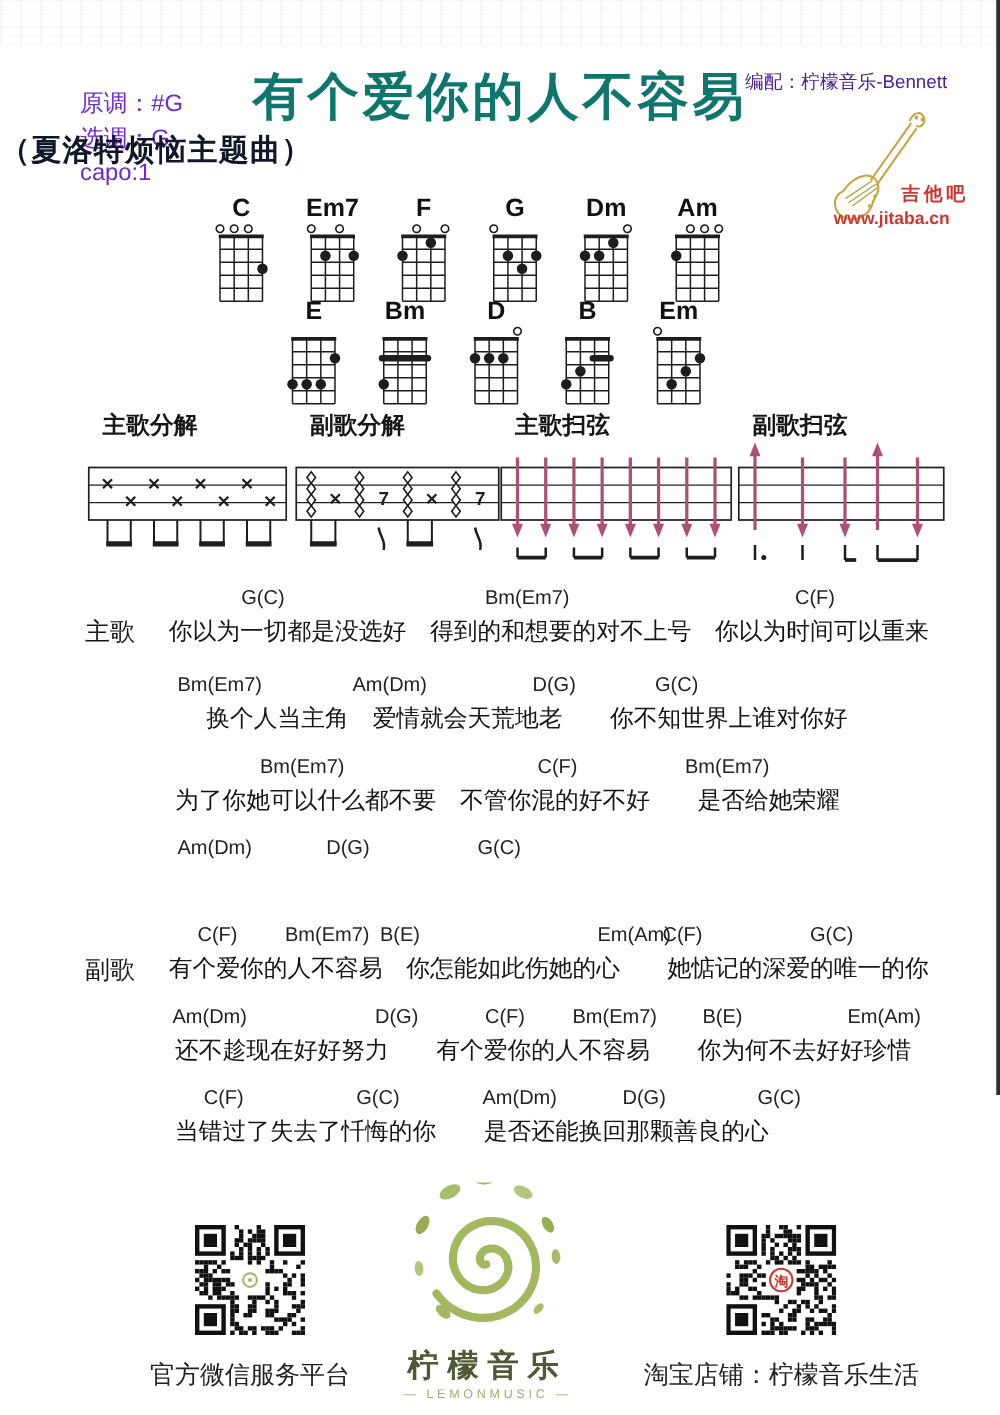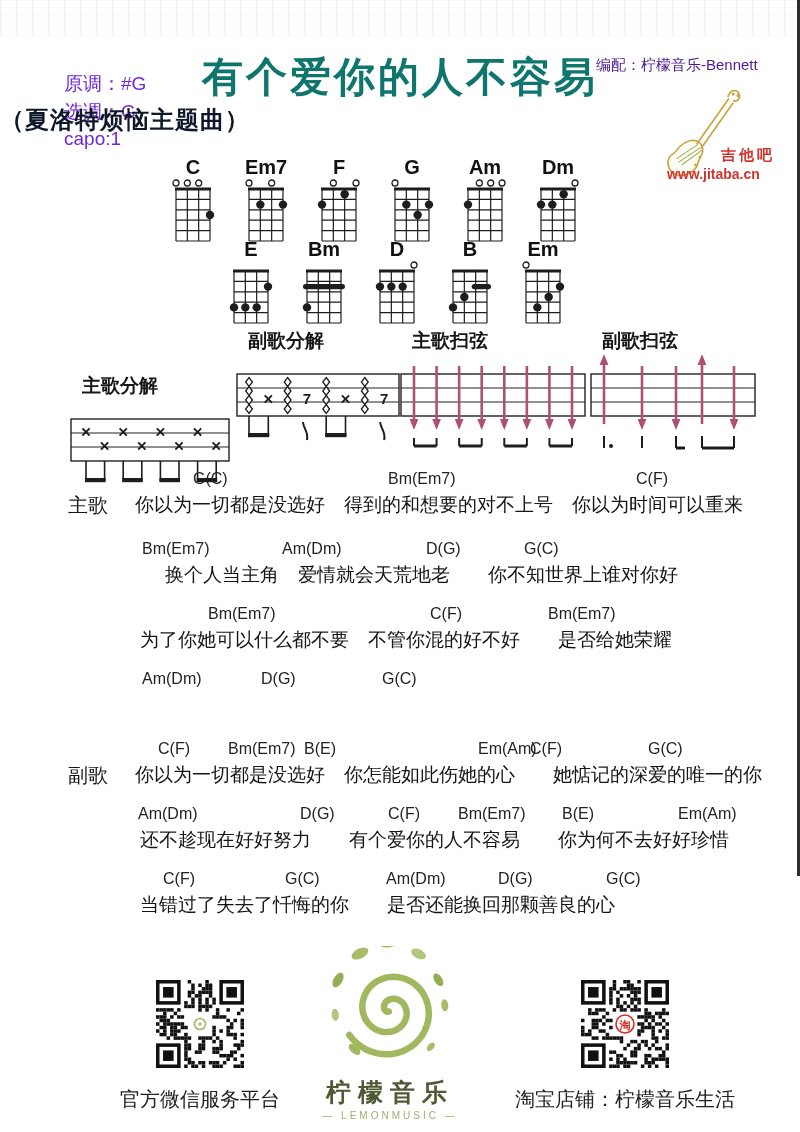--- a/index.html
+++ b/index.html
@@ -156,55 +156,55 @@
           <line x1="6" y1="11" x2="6" y2="63" stroke="#1d1d1d" stroke-width="1.2"></line>
           <line x1="17.33" y1="11" x2="17.33" y2="63" stroke="#1d1d1d" stroke-width="1.2"></line>
           <line x1="28.66" y1="11" x2="28.66" y2="63" stroke="#1d1d1d" stroke-width="1.2"></line>
           <line x1="39.99" y1="11" x2="39.99" y2="63" stroke="#1d1d1d" stroke-width="1.2"></line>
           <circle cx="17.33" cy="26.6" r="4.2" fill="#1d1d1d"></circle>
           <circle cx="28.66" cy="37" r="4.2" fill="#1d1d1d"></circle>
           <circle cx="39.99" cy="26.6" r="4.2" fill="#1d1d1d"></circle>
         </svg>
       </div>
       <div class="chord-cell">
+        <div class="chord-name">Dm</div>
+        <svg width="46" height="68" viewBox="0 0 46 68">
+          <circle cx="39.99" cy="5" r="3" fill="#fff" stroke="#1d1d1d" stroke-width="1.3"></circle>
+          <line x1="5" y1="11" x2="41" y2="11" stroke="#1d1d1d" stroke-width="3"></line>
+          <line x1="6" y1="21.4" x2="40" y2="21.4" stroke="#1d1d1d" stroke-width="1.2"></line>
+          <line x1="6" y1="31.8" x2="40" y2="31.8" stroke="#1d1d1d" stroke-width="1.2"></line>
+          <line x1="6" y1="42.2" x2="40" y2="42.2" stroke="#1d1d1d" stroke-width="1.2"></line>
+          <line x1="6" y1="52.6" x2="40" y2="52.6" stroke="#1d1d1d" stroke-width="1.2"></line>
+          <line x1="6" y1="63" x2="40" y2="63" stroke="#1d1d1d" stroke-width="1.2"></line>
+          <line x1="6" y1="11" x2="6" y2="63" stroke="#1d1d1d" stroke-width="1.2"></line>
+          <line x1="17.33" y1="11" x2="17.33" y2="63" stroke="#1d1d1d" stroke-width="1.2"></line>
+          <line x1="28.66" y1="11" x2="28.66" y2="63" stroke="#1d1d1d" stroke-width="1.2"></line>
+          <line x1="39.99" y1="11" x2="39.99" y2="63" stroke="#1d1d1d" stroke-width="1.2"></line>
+          <circle cx="6" cy="26.6" r="4.2" fill="#1d1d1d"></circle>
+          <circle cx="17.33" cy="26.6" r="4.2" fill="#1d1d1d"></circle>
+          <circle cx="28.66" cy="16.2" r="4.2" fill="#1d1d1d"></circle>
+        </svg>
+      </div>
+      <div class="chord-cell">
         <div class="chord-name">Am</div>
         <svg width="46" height="68" viewBox="0 0 46 68">
           <circle cx="17.33" cy="5" r="3" fill="#fff" stroke="#1d1d1d" stroke-width="1.3"></circle>
           <circle cx="28.66" cy="5" r="3" fill="#fff" stroke="#1d1d1d" stroke-width="1.3"></circle>
           <circle cx="39.99" cy="5" r="3" fill="#fff" stroke="#1d1d1d" stroke-width="1.3"></circle>
           <line x1="5" y1="11" x2="41" y2="11" stroke="#1d1d1d" stroke-width="3"></line>
           <line x1="6" y1="21.4" x2="40" y2="21.4" stroke="#1d1d1d" stroke-width="1.2"></line>
           <line x1="6" y1="31.8" x2="40" y2="31.8" stroke="#1d1d1d" stroke-width="1.2"></line>
           <line x1="6" y1="42.2" x2="40" y2="42.2" stroke="#1d1d1d" stroke-width="1.2"></line>
           <line x1="6" y1="52.6" x2="40" y2="52.6" stroke="#1d1d1d" stroke-width="1.2"></line>
           <line x1="6" y1="63" x2="40" y2="63" stroke="#1d1d1d" stroke-width="1.2"></line>
           <line x1="6" y1="11" x2="6" y2="63" stroke="#1d1d1d" stroke-width="1.2"></line>
           <line x1="17.33" y1="11" x2="17.33" y2="63" stroke="#1d1d1d" stroke-width="1.2"></line>
           <line x1="28.66" y1="11" x2="28.66" y2="63" stroke="#1d1d1d" stroke-width="1.2"></line>
           <line x1="39.99" y1="11" x2="39.99" y2="63" stroke="#1d1d1d" stroke-width="1.2"></line>
           <circle cx="6" cy="26.6" r="4.2" fill="#1d1d1d"></circle>
-        </svg>
-      </div>
-      <div class="chord-cell">
-        <div class="chord-name">Dm</div>
-        <svg width="46" height="68" viewBox="0 0 46 68">
-          <circle cx="39.99" cy="5" r="3" fill="#fff" stroke="#1d1d1d" stroke-width="1.3"></circle>
-          <line x1="5" y1="11" x2="41" y2="11" stroke="#1d1d1d" stroke-width="3"></line>
-          <line x1="6" y1="21.4" x2="40" y2="21.4" stroke="#1d1d1d" stroke-width="1.2"></line>
-          <line x1="6" y1="31.8" x2="40" y2="31.8" stroke="#1d1d1d" stroke-width="1.2"></line>
-          <line x1="6" y1="42.2" x2="40" y2="42.2" stroke="#1d1d1d" stroke-width="1.2"></line>
-          <line x1="6" y1="52.6" x2="40" y2="52.6" stroke="#1d1d1d" stroke-width="1.2"></line>
-          <line x1="6" y1="63" x2="40" y2="63" stroke="#1d1d1d" stroke-width="1.2"></line>
-          <line x1="6" y1="11" x2="6" y2="63" stroke="#1d1d1d" stroke-width="1.2"></line>
-          <line x1="17.33" y1="11" x2="17.33" y2="63" stroke="#1d1d1d" stroke-width="1.2"></line>
-          <line x1="28.66" y1="11" x2="28.66" y2="63" stroke="#1d1d1d" stroke-width="1.2"></line>
-          <line x1="39.99" y1="11" x2="39.99" y2="63" stroke="#1d1d1d" stroke-width="1.2"></line>
-          <circle cx="6" cy="26.6" r="4.2" fill="#1d1d1d"></circle>
-          <circle cx="17.33" cy="26.6" r="4.2" fill="#1d1d1d"></circle>
-          <circle cx="28.66" cy="16.2" r="4.2" fill="#1d1d1d"></circle>
         </svg>
       </div>
     </div>
   <div id="chord-row-2" class="chord-row">
       <div class="chord-cell">
         <div class="chord-name">E</div>
         <svg width="46" height="68" viewBox="0 0 46 68">
           <line x1="5" y1="11" x2="41" y2="11" stroke="#1d1d1d" stroke-width="3"></line>
           <line x1="6" y1="21.4" x2="40" y2="21.4" stroke="#1d1d1d" stroke-width="1.2"></line>
           <line x1="6" y1="31.8" x2="40" y2="31.8" stroke="#1d1d1d" stroke-width="1.2"></line>
@@ -290,21 +290,21 @@
           <line x1="28.66" y1="11" x2="28.66" y2="63" stroke="#1d1d1d" stroke-width="1.2"></line>
           <line x1="39.99" y1="11" x2="39.99" y2="63" stroke="#1d1d1d" stroke-width="1.2"></line>
           <circle cx="17.33" cy="47.4" r="4.2" fill="#1d1d1d"></circle>
           <circle cx="28.66" cy="37" r="4.2" fill="#1d1d1d"></circle>
           <circle cx="39.99" cy="26.6" r="4.2" fill="#1d1d1d"></circle>
         </svg>
       </div>
     </div>
 
   <div id="rhythm-section">
-      <div class="rhythm-block" style="left: 70px; width: 160px; margin-top: 45px;">
+      <div class="rhythm-block" style="left: 70px; width: 160px;">
         <div class="rhythm-label">主歌分解</div>
         <svg class="rhythm-svg" width="160" height="108" viewBox="0 -22 160 108">
           <rect x="1" y="0" width="158" height="42" fill="none" stroke="#222" stroke-width="1.4"></rect>
           <line x1="1" y1="14" x2="159" y2="14" stroke="#222" stroke-width="1"></line>
           <line x1="1" y1="28" x2="159" y2="28" stroke="#222" stroke-width="1"></line>
           <line x1="12.4" y1="9.4" x2="19.6" y2="16.6" stroke="#1d1d1d" stroke-width="1.9"></line>
           <line x1="19.6" y1="9.4" x2="12.4" y2="16.6" stroke="#1d1d1d" stroke-width="1.9"></line>
           <line x1="31" y1="23.4" x2="38.2" y2="30.6" stroke="#1d1d1d" stroke-width="1.9"></line>
           <line x1="38.2" y1="23.4" x2="31" y2="30.6" stroke="#1d1d1d" stroke-width="1.9"></line>
           <line x1="49.6" y1="9.4" x2="56.800000000000004" y2="16.6" stroke="#1d1d1d" stroke-width="1.9"></line>
@@ -462,21 +462,21 @@
         <span class="chord-mark" style="left: 382px;">G(C)</span>
       </div>
       <div class="line" style="top: 740px;">
         <div class="line-label">副歌</div>
         <span class="chord-mark" style="left: 158px;">C(F)</span>
         <span class="chord-mark" style="left: 228px;">Bm(Em7)</span>
         <span class="chord-mark" style="left: 304px;">B(E)</span>
         <span class="chord-mark" style="left: 478px;">Em(Am)</span>
         <span class="chord-mark" style="left: 530px;">C(F)</span>
         <span class="chord-mark" style="left: 648px;">G(C)</span>
-        <div class="lyric-text" style="left: 135px;">你以为一切都是没选好　你怎能如此伤她的心　　她惦记的深爱的唯一的你</div>
+        <div class="lyric-text" style="left: 135px;">有个爱你的人不容易　你怎能如此伤她的心　　她惦记的深爱的唯一的你</div>
       </div>
       <div class="line" style="top: 805px;">
         <span class="chord-mark" style="left: 138px;">Am(Dm)</span>
         <span class="chord-mark" style="left: 300px;">D(G)</span>
         <span class="chord-mark" style="left: 388px;">C(F)</span>
         <span class="chord-mark" style="left: 458px;">Bm(Em7)</span>
         <span class="chord-mark" style="left: 562px;">B(E)</span>
         <span class="chord-mark" style="left: 678px;">Em(Am)</span>
         <div class="lyric-text" style="left: 140px;">还不趁现在好好努力　　有个爱你的人不容易　　你为何不去好好珍惜</div>
       </div>

